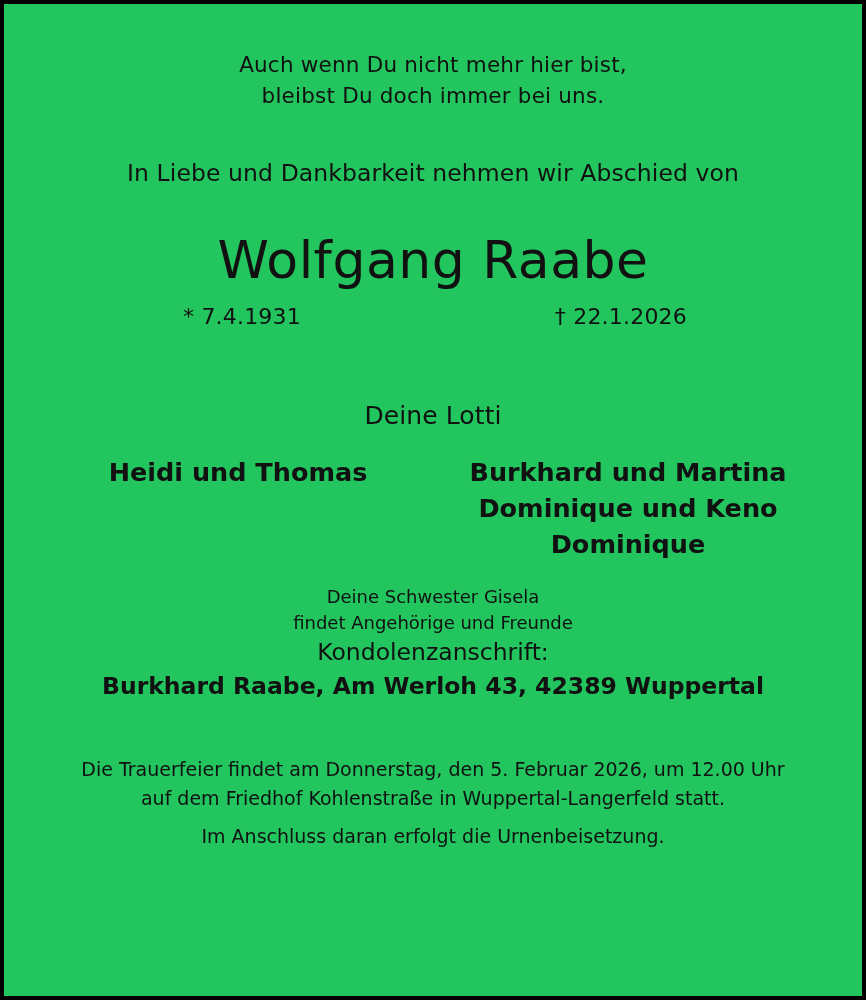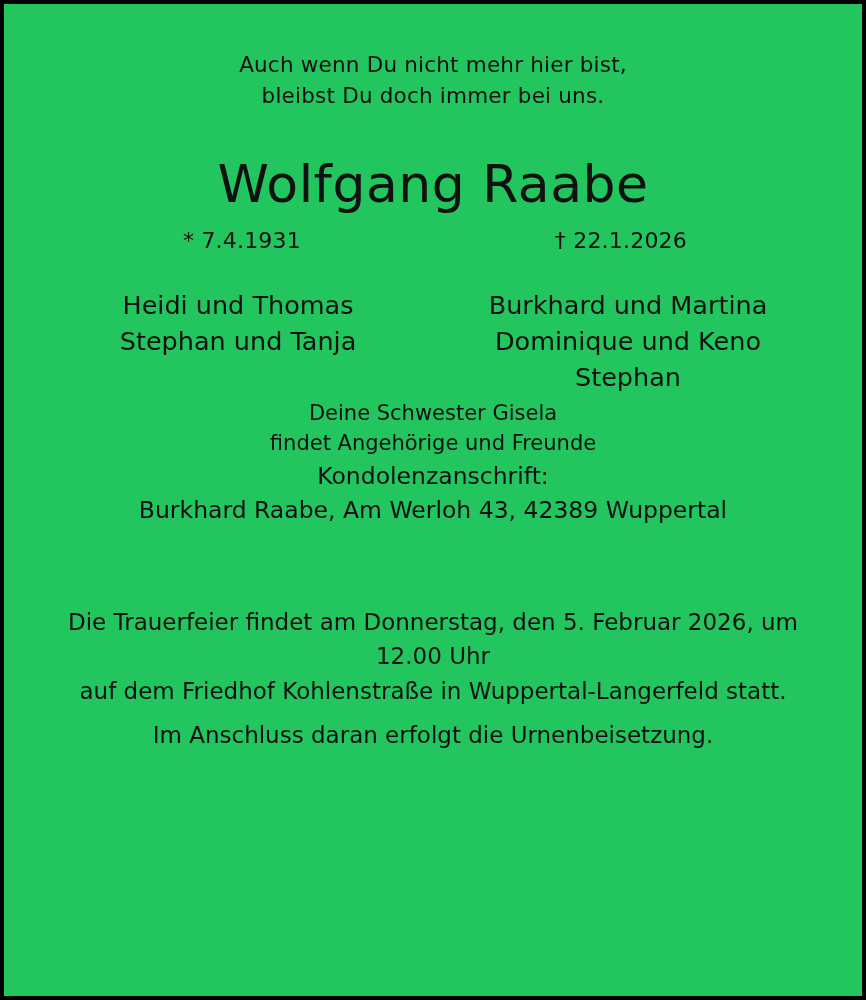--- a/index.html
+++ b/index.html
@@ -59,81 +59,83 @@
   }
   .dates .birth { padding-left: 10px; }
   .dates .death { padding-right: 6px; }
   .mourner-main {
     text-align: center;
     font-size: 25px;
     margin-top: 72px;
     letter-spacing: 0.1px;
   }
   .mourner-cols {
-    margin-top: 34px;
+    margin-top: 24px;
     width: 760px;
     display: flex;
     justify-content: space-between;
     font-size: 25.5px;
     line-height: 1.42;
+    font-weight: bold;
   }
   .mourner-cols .col {
     width: 370px;
     text-align: center;
   }
   .mourner-cols .col > div { white-space: nowrap; }
   .mourner-extra {
     text-align: center;
-    font-size: 21px;
+    font-size: 18px;
     line-height: 1.42;
-    margin-top: 4px;
+    margin-top: 22px;
   }
   .condolence {
     text-align: center;
     font-size: 23.5px;
     line-height: 1.45;
   }
   .condolence .label { display: block; }
-  .condolence .addr { display: block; }
+  .condolence .addr { display: block; font-weight: bold; }
   .ceremony {
     text-align: center;
-    font-size: 23px;
+    font-size: 19px;
     line-height: 1.5;
-    margin-top: 78px;
+    margin-top: 52px;
   }
   .ceremony .l3 { display: block; margin-top: 10px; }
 </style>
 </head>
 <body>
 
 <div class="obituary">
 
   <div class="epitaph">
     <span class="line1">Auch wenn Du nicht mehr hier bist,</span>
     <span class="line2">bleibst Du doch immer bei uns.</span>
   </div>
 
+  <div class="farewell">In Liebe und Dankbarkeit nehmen wir Abschied von</div>
 
   <div class="name">Wolfgang Raabe</div>
 
   <div class="dates">
     <span class="birth">* 7.4.1931</span>
     <span class="death">† 22.1.2026</span>
   </div>
 
+  <div class="mourner-main">Deine Lotti</div>
 
   <div class="mourner-cols">
     <div class="col">
       <div>Heidi und Thomas</div>
-      <div>Stephan und Tanja</div>
     </div>
     <div class="col">
       <div>Burkhard und Martina</div>
       <div>Dominique und Keno</div>
-      <div>Stephan</div>
+      <div>Dominique</div>
     </div>
   </div>
 
   <div class="mourner-extra">
     <div>Deine Schwester Gisela</div>
     <div>findet Angehörige und Freunde</div>
   </div>
 
   <div class="condolence">
     <span class="label">Kondolenzanschrift:</span>

